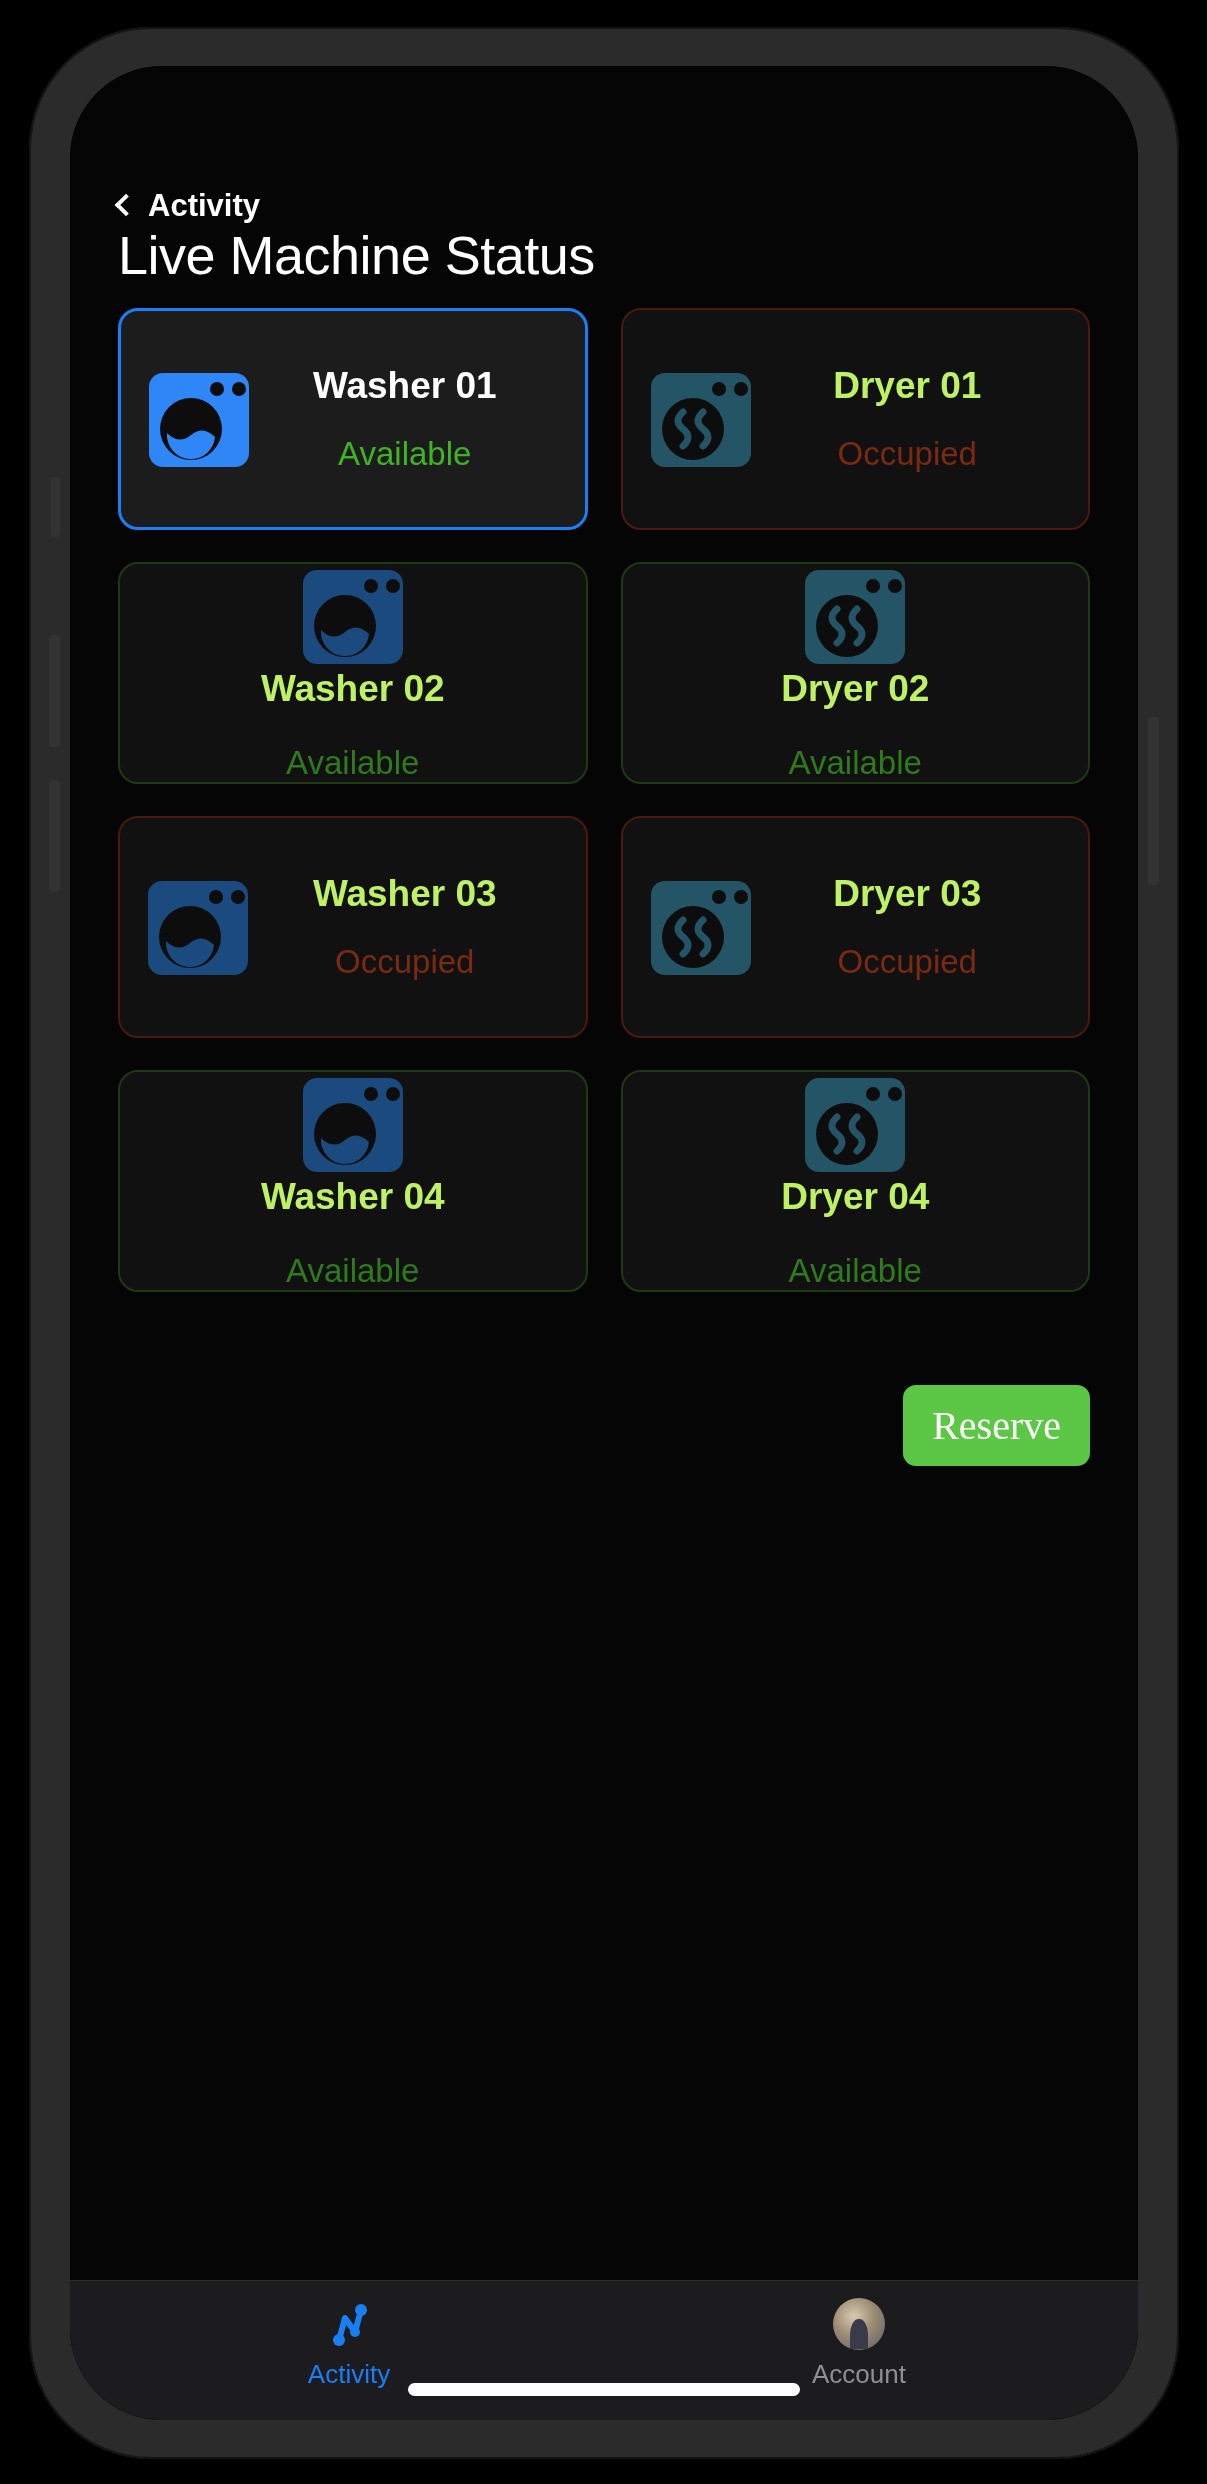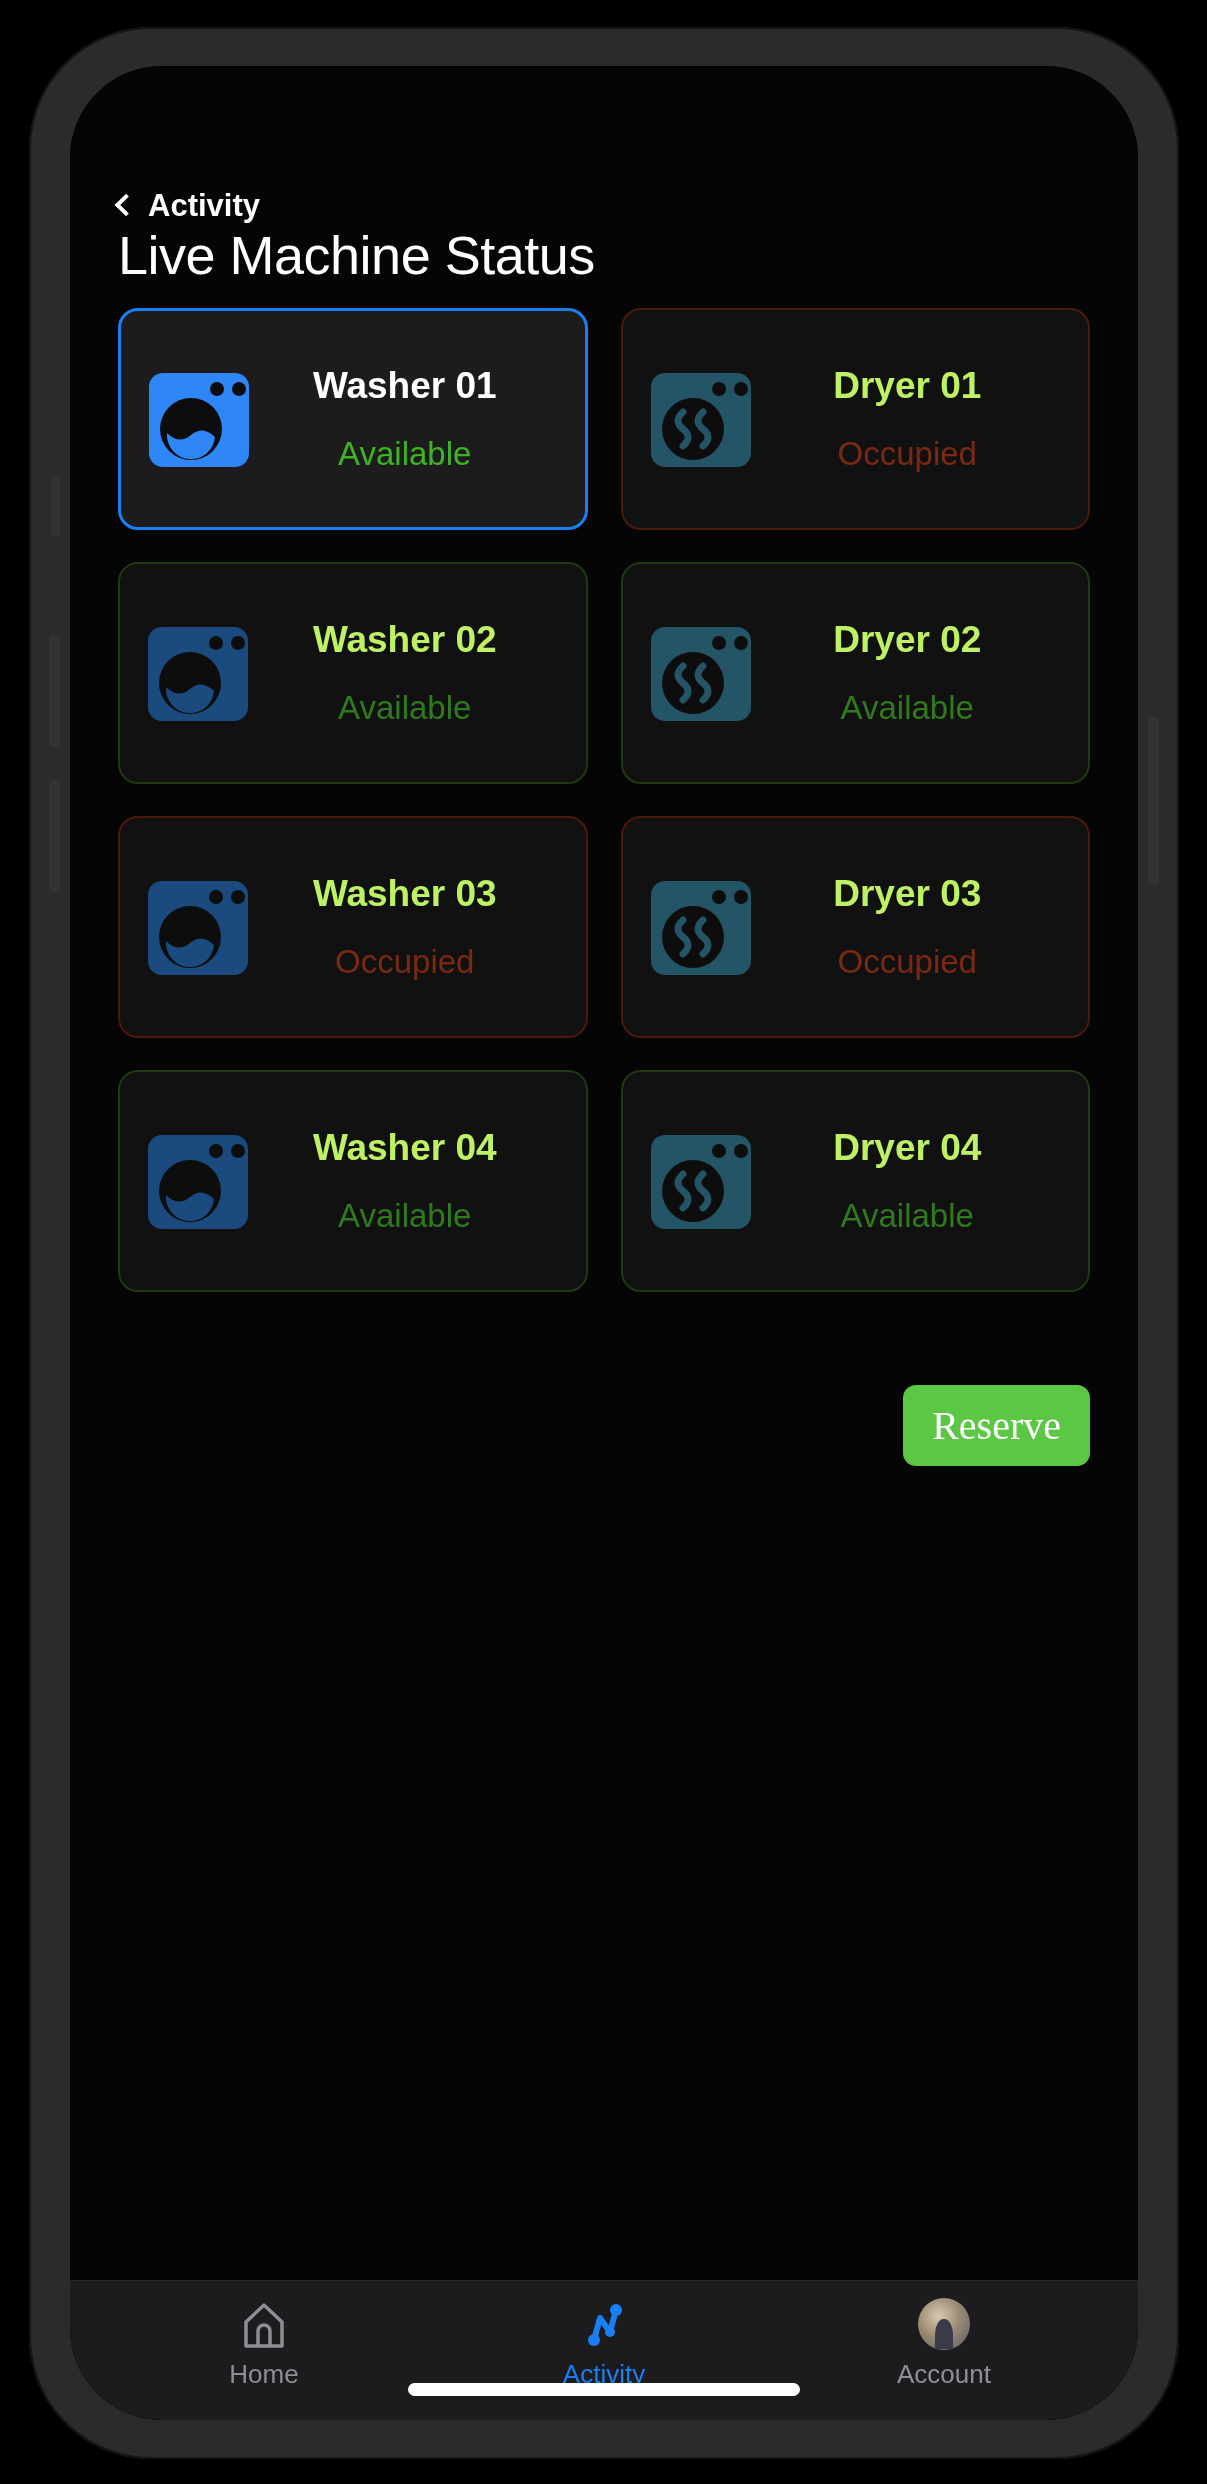--- a/index.html
+++ b/index.html
@@ -102,21 +102,21 @@
   }
   .card{
     height:222px; border-radius:20px; background:#111;
     border:2px solid #222;
     display:flex; align-items:center; padding:0 26px;
     cursor:pointer; position:relative;
   }
   .card.sel{
     border:3px solid #1a7ef5; background:#1c1c1c;
   }
-  .card.avail{ border-color:#1d3a12; }
+  .card.avail{ border-color:#1d3a12;flex-direction:column; }
   .card.occ  { border-color:#4a1a0c; }
 
   .mach-icon{ width:104px; height:104px; flex:none; }
   .mach-text{
     flex:1; display:flex; flex-direction:column;
     justify-content:space-between; height:108px;
     align-items:center; text-align:center;
   }
   .mach-name{ font-size:37px; color:#bef264; font-weight:700; }
   .mach-status{ font-size:33px; color:#2b6e1c; }
@@ -295,29 +295,20 @@
                 </div>
               </div>
             </div>
 
           <div class="reserve-row">
             <button class="reserve">Reserve</button>
           </div>
         </div>
 
         <div class="tabbar" id="tabbar">
-            <div class="tab">
-              <div class="tab-ico">
-                <svg viewBox="0 0 56 52" width="56" height="52">
-                  <path d="M10 48 L10 24 L28 7 L46 24 L46 48 Z" stroke="#8e8e93" stroke-width="3.5" fill="none" stroke-linejoin="round"></path>
-                  <path d="M22 48 L22 33 a6 6 0 0 1 12 0 L34 48" stroke="#8e8e93" stroke-width="3.5" fill="none"></path>
-                </svg>
-              </div>
-              <div class="tab-label">Home</div>
-            </div>
             <div class="tab active">
               <div class="tab-ico">
                 <svg viewBox="0 0 56 52" width="56" height="52">
                   <path d="M18 42 L24 20 L34 34 L40 12" stroke="#1a7ef5" stroke-width="6" fill="none" stroke-linecap="round" stroke-linejoin="round"></path>
                   <circle cx="18" cy="42" r="6" fill="#1a7ef5"></circle>
                   <circle cx="40" cy="12" r="6" fill="#1a7ef5"></circle>
                   <circle cx="34" cy="34" r="5" fill="#1a7ef5"></circle>
                 </svg>
               </div>
               <div class="tab-label">Activity</div>

